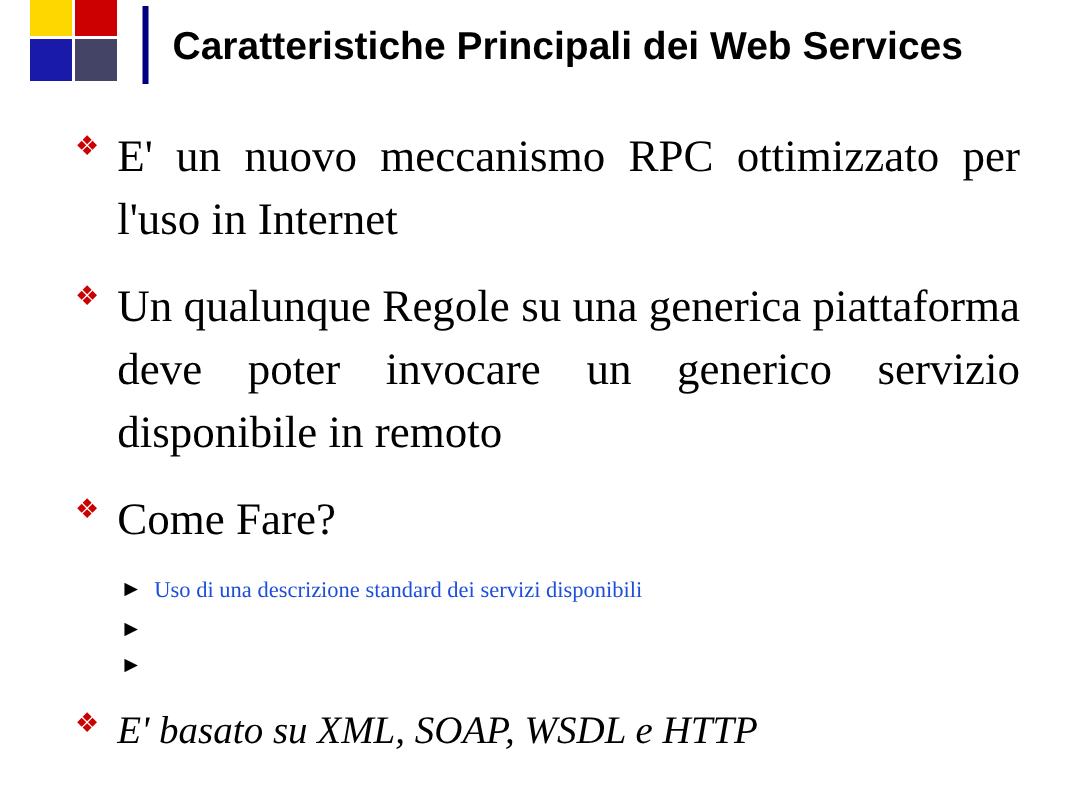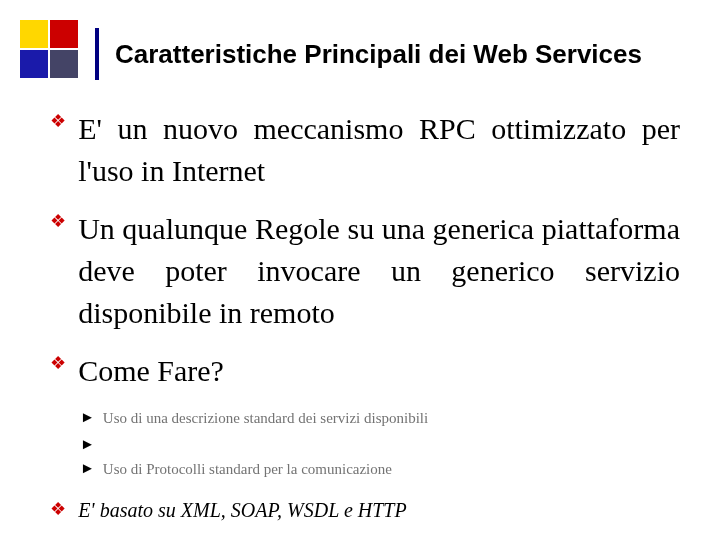--- a/index.html
+++ b/index.html
@@ -14,21 +14,21 @@
       background: #ffffff;
       font-family: 'Times New Roman', Times, serif;
       overflow: hidden;
     }
 
     .slide {
       width: 720px;
       height: 540px;
       background: #ffffff;
       position: relative;
-      padding: 28px 40px 30px 40px;
+      padding: 4px 40px 30px 40px;
     }
 
     
     .header-area {
       display: flex;
       align-items: center;
       margin-bottom: 28px;
       position: relative;
     }
 
@@ -139,32 +139,32 @@
     .sub-arrow {
       color: #000000;
       font-size: 15px;
       margin-right: 8px;
       margin-top: 1px;
       flex-shrink: 0;
     }
 
     .sub-text {
       font-size: 15px;
-      color: #737373;
+      color: #1d4ed8;
       line-height: 1.4;
     }
 
     .last-bullet {
       display: flex;
       align-items: flex-start;
       margin-top: 4px;
     }
 
     .last-bullet-text {
-      font-size: 20px;
+      font-size: 26px;
       color: #000000;
       font-style: italic;
       line-height: 1.4;
       flex: 1;
     }
   </style>
 </head>
 <body>
 
 <div class="slide">
@@ -202,21 +202,20 @@
     <div class="sub-bullets">
       <div class="sub-bullet-item">
         <span class="sub-arrow">►</span>
         <span class="sub-text">Uso di una descrizione standard dei servizi disponibili</span>
       </div>
       <div class="sub-bullet-item">
         <span class="sub-arrow">►</span>
       </div>
       <div class="sub-bullet-item">
         <span class="sub-arrow">►</span>
-        <span class="sub-text">Uso di Protocolli standard per la comunicazione</span>
       </div>
     </div>
 
     <div class="last-bullet">
       <span class="bullet-diamond">❖</span>
       <span class="last-bullet-text">E' basato su XML, SOAP, WSDL e HTTP</span>
     </div>
 
   </div>
 </div>

